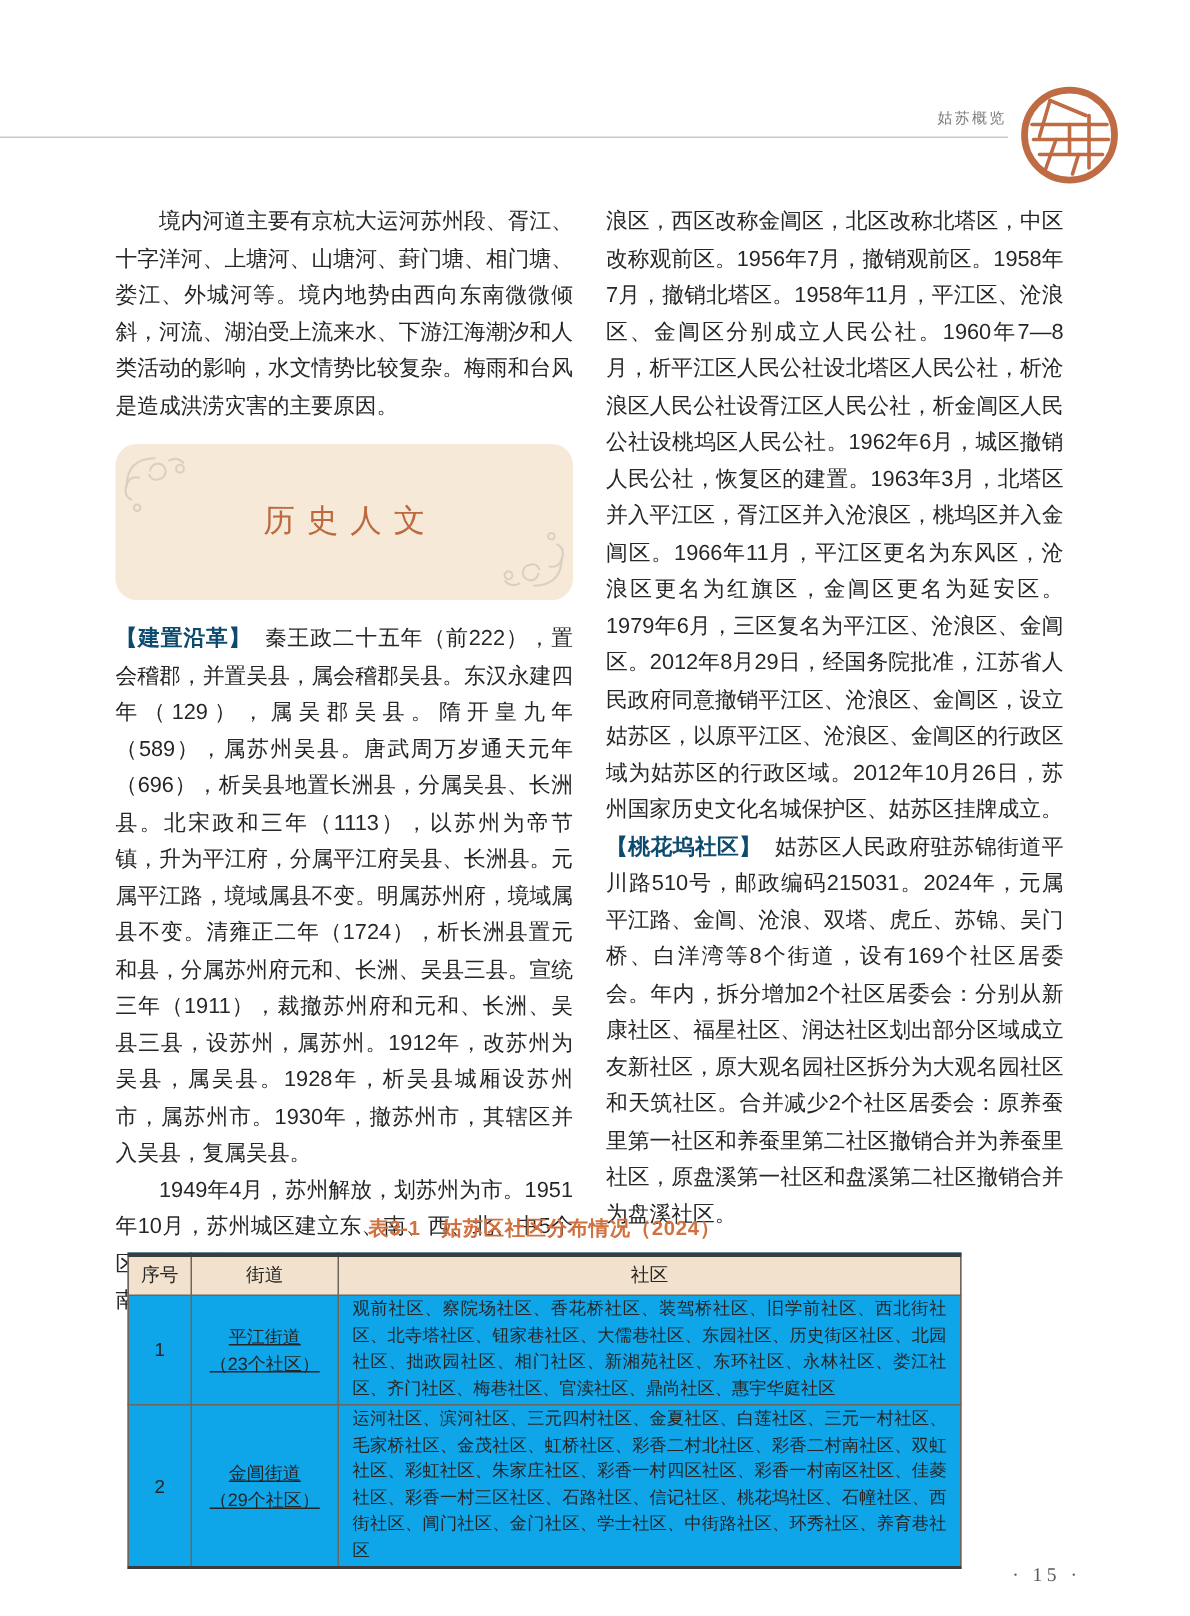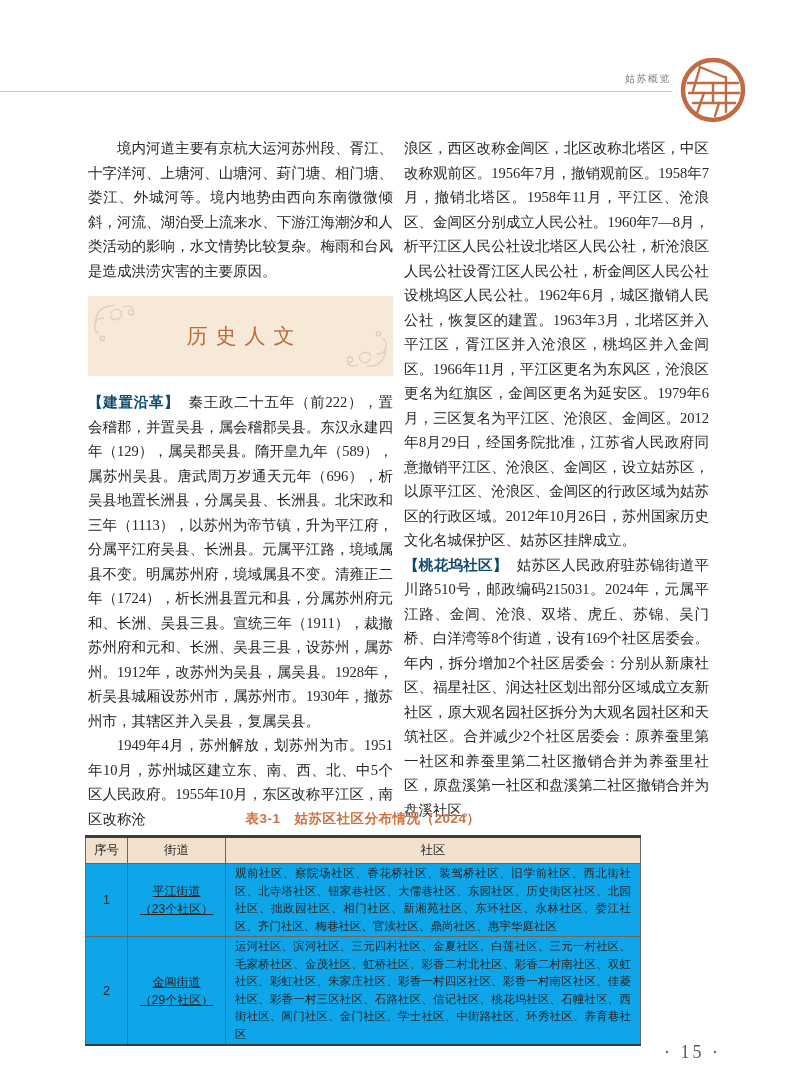--- a/index.html
+++ b/index.html
@@ -20,32 +20,32 @@
   .header-title {
     position:absolute; top:72px; right:122px;
     font-size:10px; color:#7d7d7d; letter-spacing:1.5px;
   }
   .seal {
     position:absolute; top:56px; left:679px;
     width:68px; height:68px;
   }
   
   .columns {
-    position:absolute; top:136px; left:88px; width:632px;
-    display:flex; gap:11px;font-family:Liberation Serif, serif;
+    position:absolute; top:136px; left:77px; width:632px;
+    display:flex; gap:22px;
   }
   .col { width:305px; font-size:14.5px; line-height:24.5px; text-align:justify; }
   .col p { margin:0; }
   .indent { text-indent:2em; }
   .section-label { color:#0c4a6e; font-weight:bold; margin-right:9px; }
   
   .banner {
-    position:relative; margin:13px 0 14px; height:80px;
+    position:relative; margin:13px 0 14px; height:104px;
     background:#f6e9d8;
-    display:flex; align-items:center; justify-content:center;
+    display:flex; align-items:center; justify-content:center;border-radius:14px;
   }
   .banner-title {
     font-size:21px; letter-spacing:8px; padding-left:8px;
     color:#bc6a3e;
   }
   .ornament { position:absolute; width:52px; height:44px; opacity:.85; }
   .ornament.tl { top:4px; left:4px; }
   .ornament.br { bottom:4px; right:4px; transform:rotate(180deg); }
   .gap-top { margin-top:23px; }
   
@@ -68,21 +68,21 @@
   td.cell-no { text-align:center; font-size:12.5px; }
   td.cell-street { text-align:center; font-size:12px; line-height:18px; padding:2px 2px; }
   td.cell-street span { display:block;text-decoration:underline; }
   td.cell-comm {
     padding:1px 9px; font-size:11.5px; line-height:17.5px;
     text-align:justify; color:#262626;
   }
   
   .pagenum {
     position:absolute; top:1042px; right:72px;
-    font-size:18px; color:#595959; letter-spacing:3px;
+    font-size:13px; color:#595959; letter-spacing:3px;
     font-family:"Liberation Serif", serif;
     margin-left:28px;
   }
 </style>
 </head>
 <body>
 
 <div class="page">
 
   <div class="header-rule"></div>

